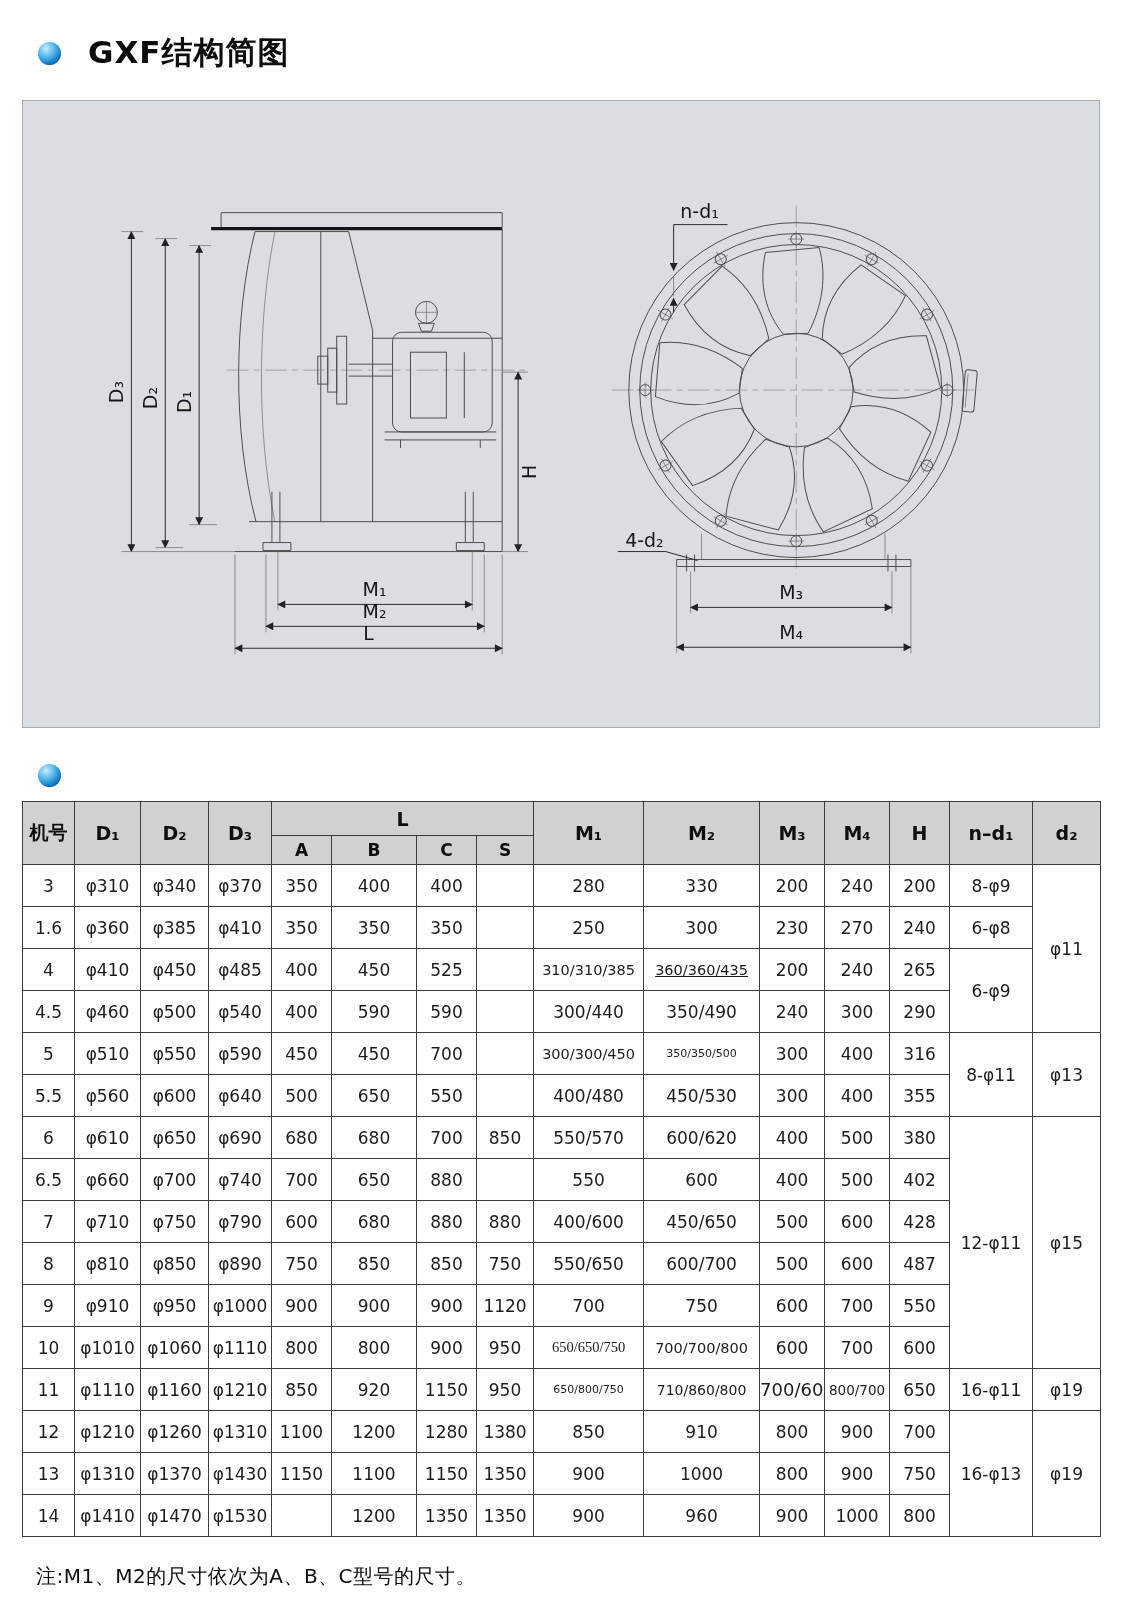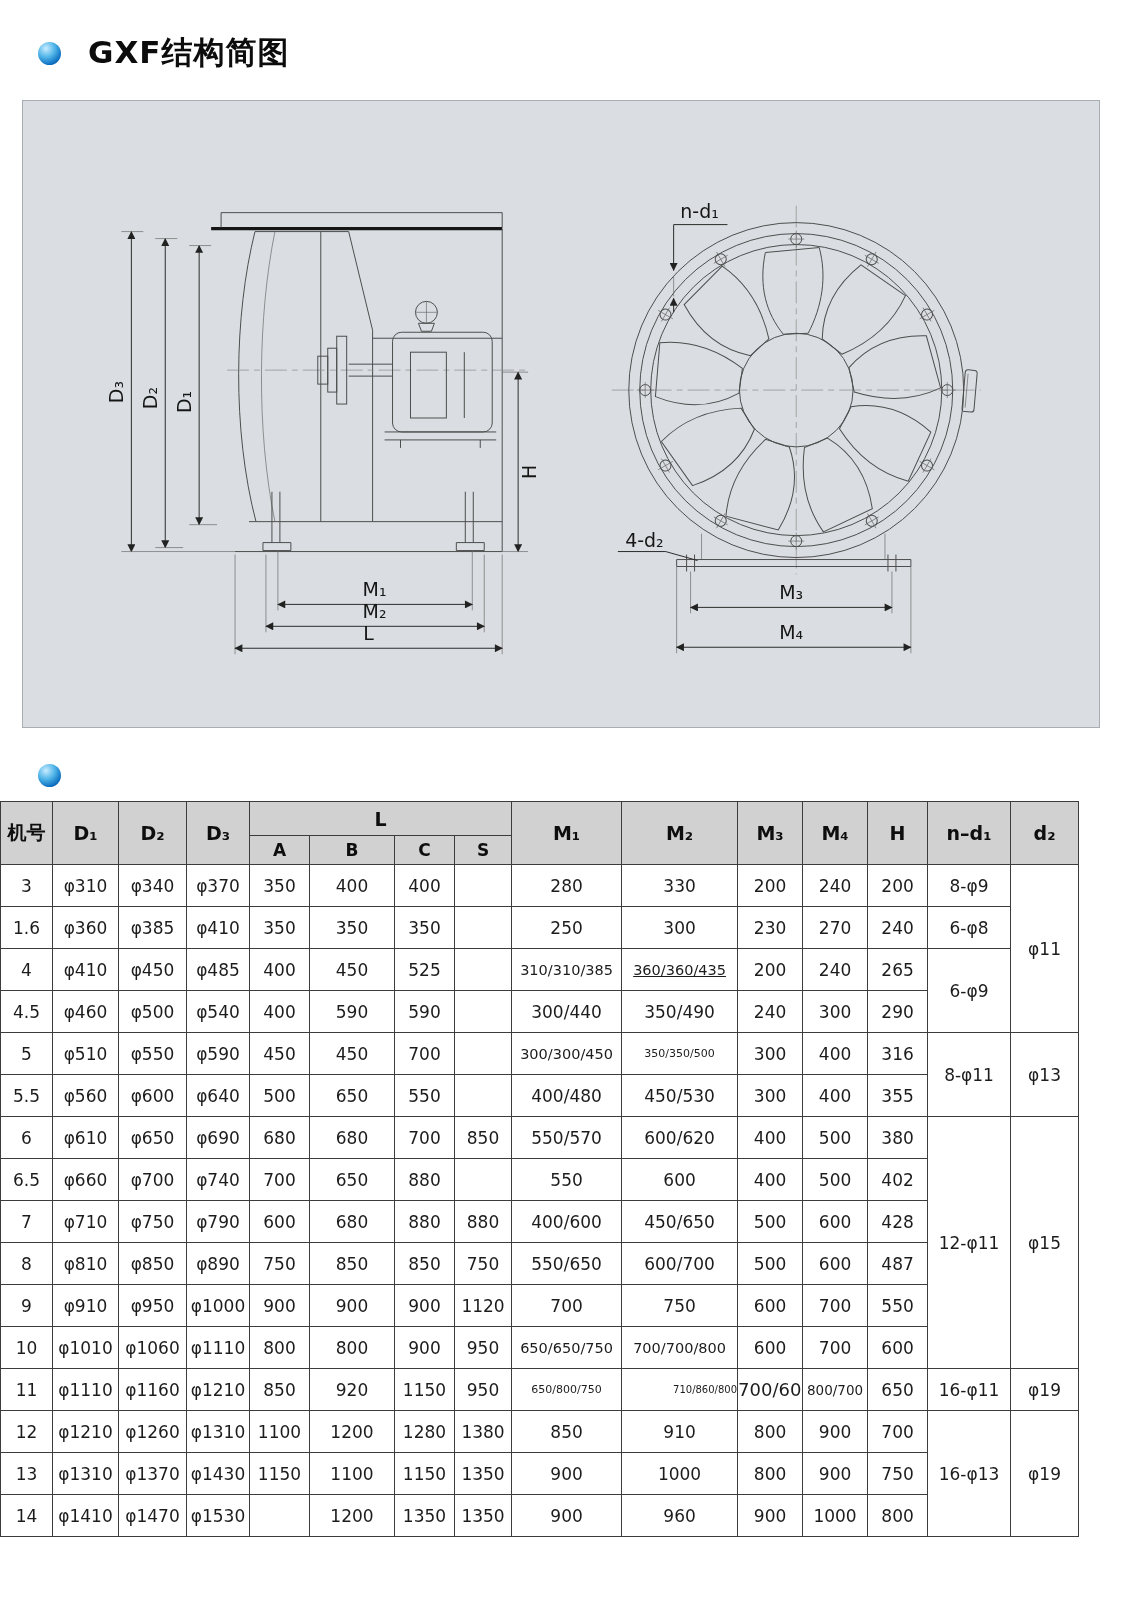--- a/index.html
+++ b/index.html
@@ -18,21 +18,21 @@
 
   
   .thin{stroke:#4d4d4d;stroke-width:1;fill:none;}
   .xthin{stroke:#6a6a6a;stroke-width:0.7;fill:none;}
   .thick{stroke:#151515;stroke-width:3.2;fill:none;}
   .dim{stroke:#2b2b2b;stroke-width:1;fill:none;}
   .cross{stroke:#8a8a8a;stroke-width:0.7;fill:none;stroke-dasharray:22 5 6 5;}
   .lbl{font-size:19px;fill:#161616;}
   .blade{stroke:#4d4d4d;stroke-width:1;fill:none;}
 
-  table{border-collapse:collapse;table-layout:fixed;width:1078px;
+  table{border-collapse:collapse;table-layout:fixed;width:1078px;margin-left:22px;
     border:1.5px solid #2f2f2f;}
   th,td{border:1px solid #3c3c3c;text-align:center;vertical-align:middle;
     padding:0;overflow:hidden;white-space:nowrap;}
   th{background:#d1d1d1;font-size:19px;font-weight:bold;height:33px;color:#0e0e0e;}
   th.sub{font-size:17px;height:28px;}
   td{font-size:17px;height:41px;color:#1c1c1c;background:#fff;}
   .note{margin:26px 0 0 36px;font-size:20px;color:#0d0d0d;letter-spacing:0.5px;}
 </style>
 </head>
 <body>
@@ -388,37 +388,37 @@
         </tr>
         <tr>
           <td>10</td>
           <td>φ1010</td>
           <td>φ1060</td>
           <td>φ1110</td>
           <td>800</td>
           <td>800</td>
           <td>900</td>
           <td>950</td>
-          <td style="font-size: 14.5px;">650/650/750</td>
+          <td style="font-size: 14.5px; font-family: Liberation Serif, serif;">650/650/750</td>
           <td style="font-size: 14.5px;">700/700/800</td>
           <td>600</td>
           <td>700</td>
           <td>600</td>
         </tr>
         <tr>
           <td>11</td>
           <td>φ1110</td>
           <td>φ1160</td>
           <td>φ1210</td>
           <td>850</td>
           <td>920</td>
           <td>1150</td>
           <td>950</td>
           <td style="font-size: 11px;">650/800/750</td>
-          <td style="font-size: 10px; text-align: right;">710/860/800</td>
+          <td style="font-size: 14px;">710/860/800</td>
           <td style="font-size: 18px;">700/600</td>
           <td style="font-size: 13.5px;">800/700</td>
           <td>650</td>
           <td rowspan="1">16-φ11</td>
           <td rowspan="1">φ19</td>
         </tr>
         <tr>
           <td>12</td>
           <td>φ1210</td>
           <td>φ1260</td>
@@ -461,14 +461,15 @@
           <td>1350</td>
           <td>900</td>
           <td>960</td>
           <td>900</td>
           <td>1000</td>
           <td>800</td>
         </tr>
       </tbody>
   </table>
 
+  <p class="note">注:M1、M2的尺寸依次为A、B、C型号的尺寸。</p>
 
 </div>
 
 </body></html>

